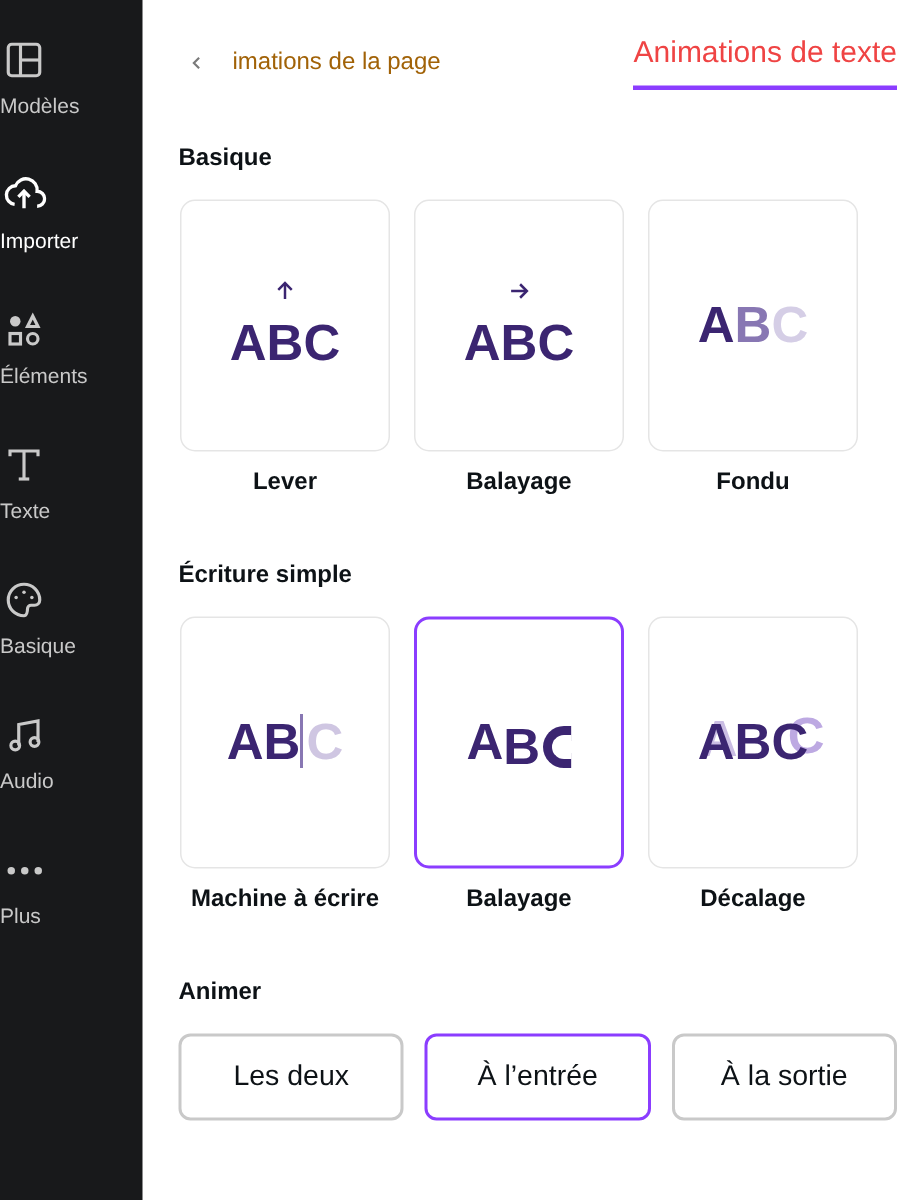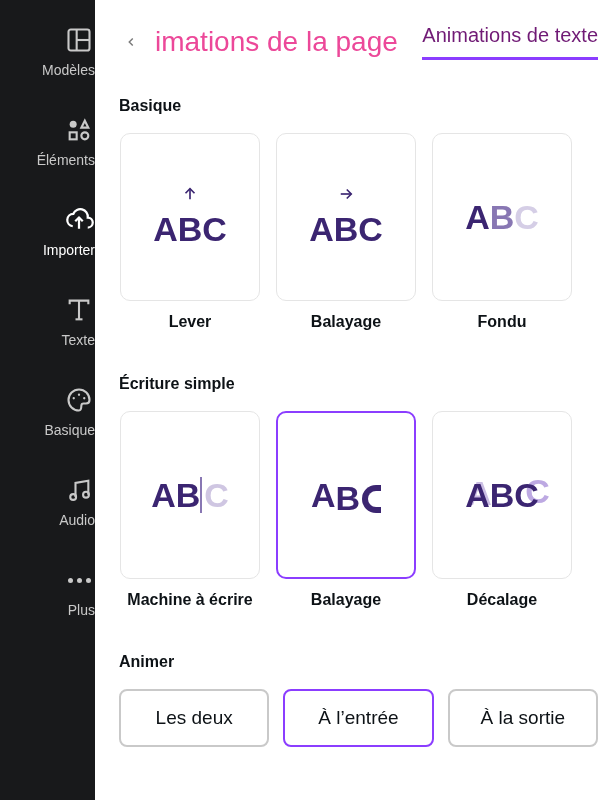--- a/index.html
+++ b/index.html
@@ -19,21 +19,21 @@
     display: flex;
     flex-direction: column;
     align-items: center;
     padding-top: 18px;
     gap: 24px;
   }
   .side-item {
     width: 100%;
     display: flex;
     flex-direction: column;
-    align-items: flex-end;
+    align-items: flex-start;
     gap: 6px;
     color: #c9c9c9;
     cursor: pointer;
     font-size: 14px;
     padding: 6px 0;
   }
   .side-item.active { color: #fff; }
   .side-item .icon-wrap {
     width: 32px;
     height: 32px;
@@ -69,30 +69,30 @@
   .tab-back {
     width: 24px;
     height: 24px;
     display: flex;
     align-items: center;
     justify-content: center;
     cursor: pointer;
     color: #4a4a4a;
   }
   .tab-inactive {
-    font-size: 28px;
-    color: #ec4899;
+    font-size: 16px;
+    color: #a16207;
     white-space: nowrap;
     overflow: hidden;
     margin-right: 8px;
     cursor: pointer;
   }
   .tab-active {
     font-size: 20px;
-    color: #701a75;
+    color: #ef4444;
     font-weight: 500;
     white-space: nowrap;
     padding-bottom: 10px;
     border-bottom: 3px solid #8b3dff;
     margin-left: auto;
     cursor: pointer;
   }
   .section-title {
     font-size: 16px;
     font-weight: 600;
@@ -204,41 +204,41 @@
     <div class="icon-wrap">
       <svg width="28" height="28" viewBox="0 0 24 24" stroke-width="1.8">
         <rect x="3" y="3" width="18" height="18" rx="2"></rect>
         <line x1="10" y1="3" x2="10" y2="21"></line>
         <line x1="10" y1="12" x2="21" y2="12"></line>
       </svg>
     </div>
     <span>Modèles</span>
   </div>
 
+  <div class="side-item active">
+    <div class="icon-wrap">
+      <svg width="30" height="30" viewBox="0 0 24 24" stroke-width="1.8">
+        <path d="M7 17a5 5 0 0 1 .5-9.96A6 6 0 0 1 19 10a4 4 0 0 1 0 8"></path>
+        <polyline points="9 13 12 10 15 13"></polyline>
+        <line x1="12" y1="10" x2="12" y2="19"></line>
+      </svg>
+    </div>
+    <span>Importer</span>
+  </div>
+
   <div class="side-item">
     <div class="icon-wrap">
       <svg width="28" height="28" viewBox="0 0 24 24" stroke-width="1.8">
         <circle cx="7" cy="7" r="3" fill="currentColor" stroke="none"></circle>
         <polygon points="17,4 20,10 14,10" fill="none"></polygon>
         <rect x="4" y="14" width="6" height="6"></rect>
         <circle cx="17" cy="17" r="3"></circle>
       </svg>
     </div>
     <span>Éléments</span>
-  </div>
-
-  <div class="side-item active">
-    <div class="icon-wrap">
-      <svg width="30" height="30" viewBox="0 0 24 24" stroke-width="1.8">
-        <path d="M7 17a5 5 0 0 1 .5-9.96A6 6 0 0 1 19 10a4 4 0 0 1 0 8"></path>
-        <polyline points="9 13 12 10 15 13"></polyline>
-        <line x1="12" y1="10" x2="12" y2="19"></line>
-      </svg>
-    </div>
-    <span>Importer</span>
   </div>
 
   <div class="side-item">
     <div class="icon-wrap">
       <svg width="28" height="28" viewBox="0 0 24 24" stroke-width="1.8">
         <polyline points="4 7 4 4 20 4 20 7"></polyline>
         <line x1="12" y1="4" x2="12" y2="20"></line>
         <line x1="9" y1="20" x2="15" y2="20"></line>
       </svg>
     </div>

